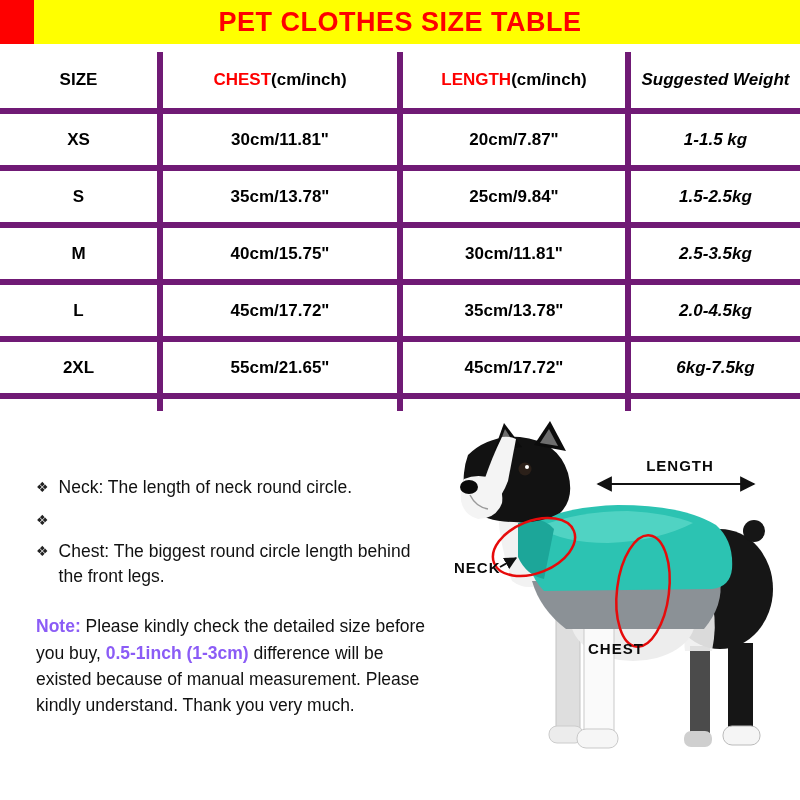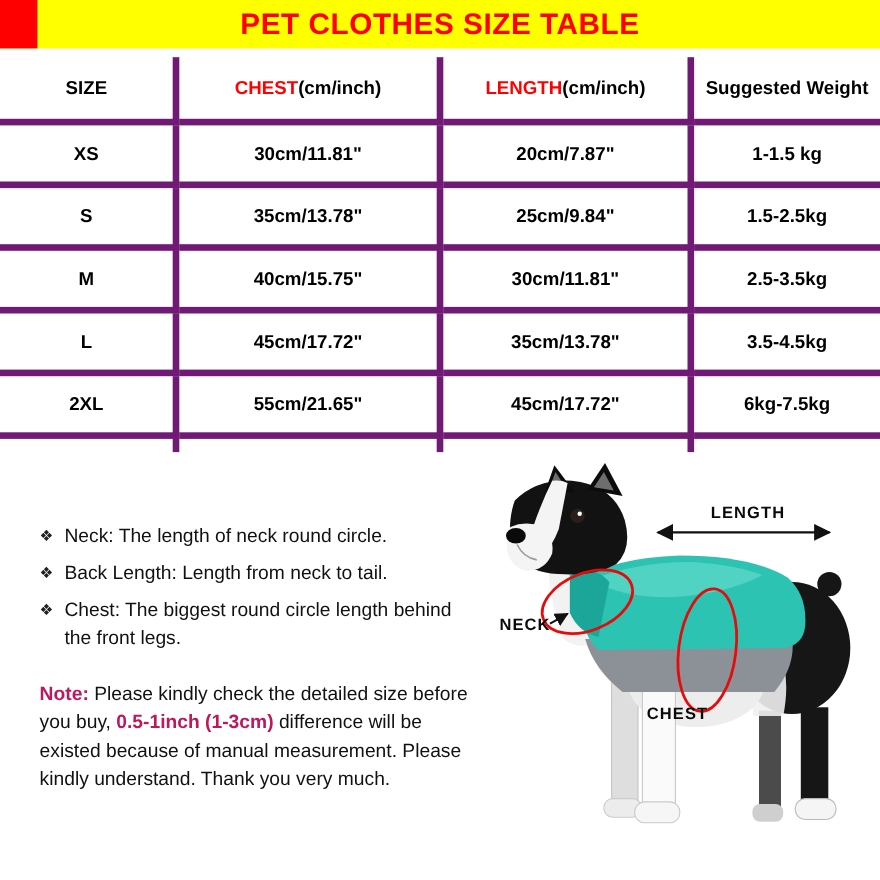--- a/index.html
+++ b/index.html
@@ -42,21 +42,21 @@
     border:6px solid #701a75;
     text-align:center;
     font-weight:700;
     font-size:17px;
     color:#000;
     padding:0;
   }
   .size-table th { height:56px; }
   .size-table td { height:51px; }
   .size-table th:first-child, .size-table td:first-child { border-left:none;margin-left:44px; }
-  .size-table th:last-child,  .size-table td:last-child  { border-right:none; }
+  .size-table th:last-child,  .size-table td:last-child  { border-right:none;font-style:italic; }
   .size-table thead th { border-top:none; }
   .size-table tr.stub td { border-bottom:none; height:12px; }
   .red { color:#fe0000; }
 
   
   .bottom { position:relative; height:364px; }
 
   .notes {
     position:absolute; left:36px; top:64px;
     width:398px;
@@ -68,21 +68,21 @@
     margin-bottom:8px;
   }
   .bullet { font-size:14px; padding-top:2px; color:#222; flex:0 0 auto; }
 
   .note {
     margin-top:24px;
     width:392px;
     font-size:17.5px; line-height:1.5;
     color:#111;
   }
-  .bold-red { color:#be185d; font-weight:700; }
+  .bold-red { color:#8b5cf6; font-weight:700; }
 
   .dog-wrap { position:absolute; right:2px; top:10px; width:370px; height:345px; }
   .dlabel {
     font-family:"Liberation Sans", sans-serif;
     font-weight:700;
     font-size:15px;
     letter-spacing:1px;
     fill:#0a0a0a;
   }
 </style>
@@ -129,21 +129,21 @@
     <tr>
       <td>M</td>
       <td>40cm/15.75"</td>
       <td>30cm/11.81"</td>
       <td>2.5-3.5kg</td>
     </tr>
     <tr>
       <td>L</td>
       <td>45cm/17.72"</td>
       <td>35cm/13.78"</td>
-      <td>3.5-4.5kg</td>
+      <td>2.0-4.5kg</td>
     </tr>
     <tr>
       <td>2XL</td>
       <td>55cm/21.65"</td>
       <td>45cm/17.72"</td>
       <td>6kg-7.5kg</td>
     </tr>
     <tr class="stub">
       <td></td>
         <td></td>
@@ -155,21 +155,20 @@
 
 <section class="bottom">
 
   <div class="notes">
     <div class="bullet-item">
       <span class="bullet">❖</span>
       <span>Neck: The length of neck round circle.</span>
     </div>
     <div class="bullet-item">
       <span class="bullet">❖</span>
-      <span>Back Length: Length from neck to tail.</span>
     </div>
     <div class="bullet-item">
       <span class="bullet">❖</span>
       <span>Chest: The biggest round circle length behind the front legs.</span>
     </div>
 
     <p class="note"><span class="bold-red">Note:</span><span> Please kindly check the detailed size before you buy, </span><span class="bold-red">0.5-1inch (1-3cm)</span><span> difference will be existed because of manual measurement. Please kindly understand. Thank you very much.</span></p>
   </div>
 
   <div class="dog-wrap">

